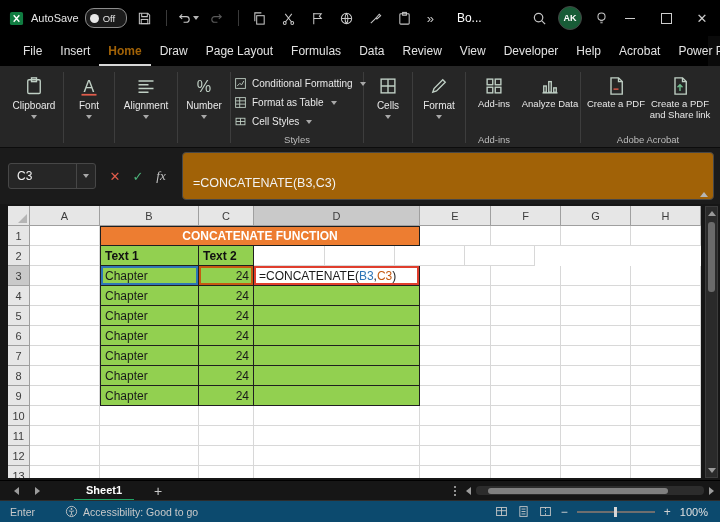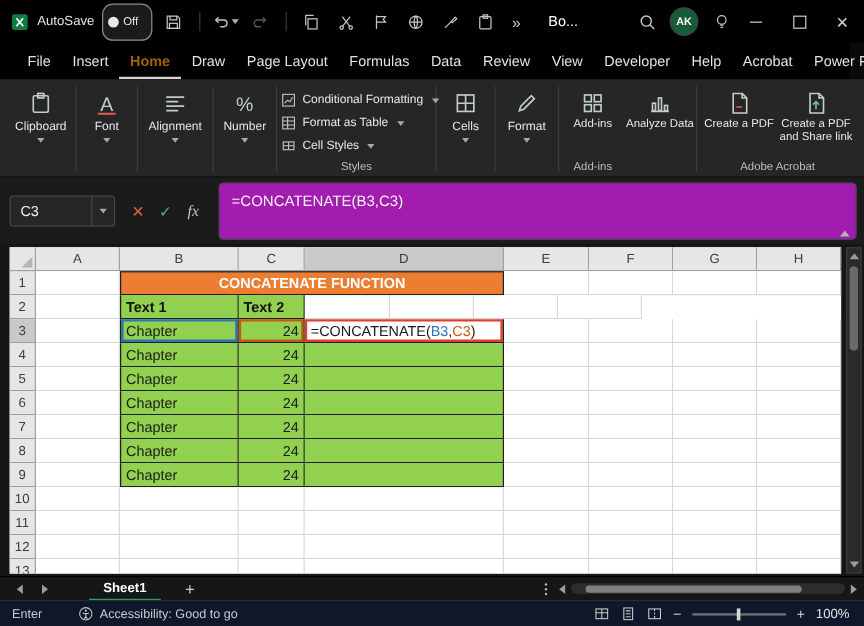--- a/index.html
+++ b/index.html
@@ -5,21 +5,21 @@
   html,body{margin:0;padding:0;width:720px;height:522px;overflow:hidden;background:#000;
     font-family:"Liberation Sans",sans-serif;-webkit-font-smoothing:antialiased;}
   .app{position:relative;width:720px;height:522px;background:#0a0a0a;}
 
   
   .titlebar{position:absolute;top:0;left:0;right:0;height:36px;background:#000;display:flex;align-items:center;color:#cfcfcf;}
   .tb-left{display:flex;align-items:center;gap:7px;padding-left:8px;}
   .icon16{width:16px;height:16px;display:inline-flex;align-items:center;justify-content:center;color:#c6c6c6;}
   .icon16 svg{width:15px;height:15px;}
   .autosave{display:flex;align-items:center;gap:6px;font-size:11px;color:#e6e6e6;}
-  .toggle{width:42px;height:31px;border:1px solid #8d8d8d;border-radius:9px;display:flex;align-items:center;gap:4px;padding:0 4px;font-size:9.5px;color:#e6e6e6;background:#1b1b1b;box-sizing:border-box;}
+  .toggle{width:42px;height:20px;border:1px solid #8d8d8d;border-radius:9px;display:flex;align-items:center;gap:4px;padding:0 4px;font-size:9.5px;color:#e6e6e6;background:#1b1b1b;box-sizing:border-box;}
   .knob{width:9px;height:9px;border-radius:50%;background:#e8e8e8;}
   .tb-div{width:1px;height:16px;background:#3a3a3a;margin:0 3px;}
   .tb-btn{width:22px;height:26px;display:flex;align-items:center;justify-content:center;color:#c6c6c6;}
   .tb-btn svg{width:15px;height:15px;}
   .dim{opacity:.45;}
   .mini-chev{width:0;height:0;border-left:3px solid transparent;border-right:3px solid transparent;border-top:4px solid #b3b3b3;margin-left:1px;}
   .more-cmds{font-size:13px;color:#c6c6c6;padding:0 4px;}
   .tb-title{font-size:12px;color:#fff;margin:0 12px;white-space:nowrap;}
   .tb-right{margin-left:auto;display:flex;align-items:center;}
   .avatar{width:22px;height:22px;border-radius:50%;background:#185C37;color:#fff;font-size:9px;font-weight:bold;display:flex;align-items:center;justify-content:center;margin:0 8px;border:1px solid #444;}
@@ -56,21 +56,21 @@
   
   .fstrip{position:absolute;top:148px;left:0;right:0;height:56px;background:#1b1b1b;}
   .name-box{position:absolute;left:8px;top:15px;width:88px;height:26px;background:#262626;border:1px solid #474747;border-radius:3px;display:flex;align-items:center;color:#f0f0f0;font-size:12px;box-sizing:border-box;}
   .name-box .val{flex:1;padding-left:8px;}
   .nb-div{width:1px;height:24px;background:#474747;}
   .name-box .chev-d{margin:0 6px;}
   .fb-btn{position:absolute;top:15px;height:26px;width:22px;display:flex;align-items:center;justify-content:center;font-size:13px;}
   .fb-cancel{left:104px;color:#E05C4B;}
   .fb-check{left:127px;color:#4CB37A;}
   .fb-fx{left:150px;color:#c2c2c2;font-style:italic;font-family:"Liberation Serif",serif;font-size:13px;}
-  .formula-box{position:absolute;left:182px;right:6px;top:4px;height:48px;background:#a21caf;border:1px solid #474747;border-radius:4px;color:#f2f2f2;font-size:12.5px;padding:8px 10px;box-sizing:border-box;}
+  .formula-box{position:absolute;left:182px;right:6px;top:4px;height:48px;background:#a16207;border:1px solid #474747;border-radius:4px;color:#f2f2f2;font-size:12.5px;padding:23px 10px;box-sizing:border-box;}
   .fb-collapse{position:absolute;right:12px;bottom:7px;width:0;height:0;border-left:4px solid transparent;border-right:4px solid transparent;border-bottom:5px solid #b5b5b5;}
 
   
   .grid-wrap{position:absolute;top:204px;left:0;width:720px;height:276px;background:#161616;}
   .grid{position:absolute;left:8px;top:2px;width:693px;height:272px;background:#fff;overflow:hidden;color:#1a1a1a;}
   .hdr-row,.grow{display:flex;height:20px;}
   .corner{width:22px;background:#E6E6E6;border-right:1px solid #9f9f9f;border-bottom:1px solid #9f9f9f;box-sizing:border-box;position:relative;}
   .corner::after{content:"";position:absolute;right:2px;bottom:2px;border-left:9px solid transparent;border-bottom:9px solid #b5b5b5;}
   .col-hdr{background:#E6E6E6;border-right:1px solid #9f9f9f;border-bottom:1px solid #9f9f9f;box-sizing:border-box;display:flex;align-items:center;justify-content:center;font-size:11px;color:#3c3c3c;}
   .rownum{width:22px;background:#E6E6E6;border-right:1px solid #9f9f9f;border-bottom:1px solid #9f9f9f;box-sizing:border-box;display:flex;align-items:center;justify-content:center;font-size:11px;color:#3c3c3c;}
@@ -101,21 +101,21 @@
   .nav2{margin-left:16px;}
   .sheet-tab{margin-left:34px;height:20px;line-height:19px;padding:0 12px;color:#fff;font-size:11px;font-weight:bold;box-shadow:inset 0 -2px 0 #21A366;}
   .add-sheet{margin-left:16px;color:#c9c9c9;font-size:14px;line-height:18px;padding:0 4px;}
   .vdots{margin-left:auto;display:flex;flex-direction:column;gap:2px;padding:0 10px;}
   .vdots i{width:2px;height:2px;border-radius:50%;background:#bdbdbd;display:block;}
   .hscroll{display:flex;align-items:center;gap:5px;margin-right:6px;}
   .hs-track{width:228px;height:9px;background:#2c2c2c;border-radius:4px;position:relative;}
   .hs-thumb{position:absolute;left:12px;top:1.5px;width:180px;height:6px;background:#808080;border-radius:3px;}
 
   
-  .statusbar{position:absolute;top:500px;left:0;right:0;height:22px;background:#0f172a;border-top:1px solid #2c2c2c;box-sizing:border-box;display:flex;align-items:center;color:#c9c9c9;font-size:10.5px;justify-content:space-between;}
+  .statusbar{position:absolute;top:500px;left:0;right:0;height:22px;background:#0c4a6e;border-top:1px solid #2c2c2c;box-sizing:border-box;display:flex;align-items:center;color:#c9c9c9;font-size:10.5px;justify-content:space-between;}
   .sb-mode{margin-left:10px;}
   .sb-acc{display:flex;align-items:center;gap:5px;margin-left:30px;}
   .i12{width:13px;height:13px;display:inline-flex;color:#c9c9c9;}
   .i12 svg{width:13px;height:13px;}
   .sb-right{margin-left:auto;display:flex;align-items:center;gap:9px;padding-right:12px;}
   .zoom-sign{font-size:12px;color:#d2d2d2;}
   .zoom-track{width:78px;height:2px;background:#6e6e6e;position:relative;}
   .zoom-thumb{position:absolute;left:37px;top:-4px;width:3px;height:10px;background:#d6d6d6;}
   .zoom-pct{font-size:11px;color:#e0e0e0;}
 </style>

